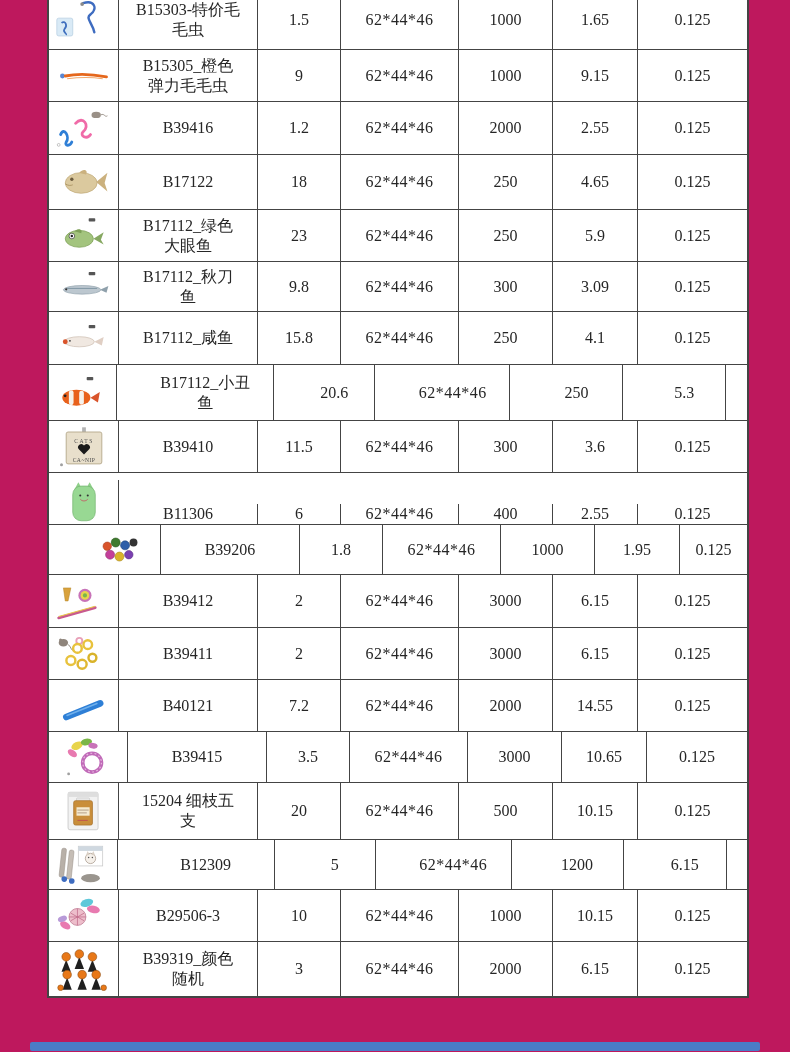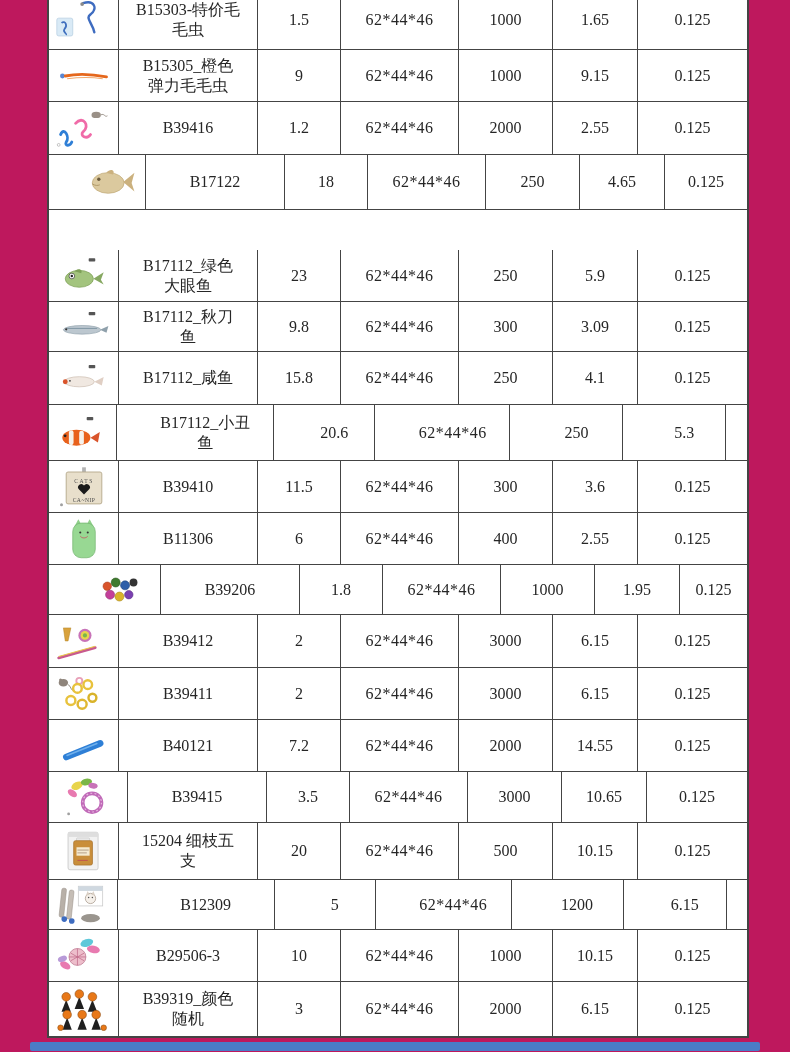--- a/index.html
+++ b/index.html
@@ -116,21 +116,21 @@
     <div class="cell c-qty">
             <span>2000</span>
           </div>
     <div class="cell c-price">
             <span>2.55</span>
           </div>
     <div class="cell c-cbm">
             <span>0.125</span>
           </div>
   </div>
-        <div class="row" style="height: 55px; padding-left: 27px;">
+        <div class="row" style="height: 55px;">
     <div class="cell c-photo">
       <svg class="thumb" viewBox="0 0 64 46" width="60" height="44" xmlns="http://www.w3.org/2000/svg">
               <path d="M45 23 L57 13 L54 24 L57 33 Z" fill="#cbb17e"></path>
               <ellipse cx="29" cy="24" rx="17" ry="11" fill="#dbc99e" stroke="#c2ab7a" stroke-width="0.8"></ellipse>
               <path d="M27 13 C31 8 37 10 34 15" fill="#cbb17e"></path>
               <circle cx="19" cy="20" r="1.8" fill="#6b5b3e"></circle>
               <path d="M12 25 C15 27 18 27 20 26" fill="none" stroke="#a8915f" stroke-width="0.9"></path>
             </svg>
     </div>
     <div class="cell c-name">
@@ -145,21 +145,21 @@
     <div class="cell c-qty">
             <span>250</span>
           </div>
     <div class="cell c-price">
             <span>4.65</span>
           </div>
     <div class="cell c-cbm">
             <span>0.125</span>
           </div>
   </div>
-        <div class="row" style="height: 52px; margin-top: 40px;">
+        <div class="row" style="height: 52px;">
     <div class="cell c-photo">
       <svg class="thumb" viewBox="0 0 64 46" width="60" height="44" xmlns="http://www.w3.org/2000/svg">
               <rect x="37" y="4" width="7" height="3.5" rx="0.8" fill="#555555"></rect>
               <path d="M42 26 L53 19 L50 27 L53 32 Z" fill="#86a861"></path>
               <ellipse cx="27" cy="26" rx="15" ry="9" fill="#a3c47e" stroke="#7da057" stroke-width="0.8"></ellipse>
               <path d="M22 18 C26 14 31 16 29 20" fill="#7da057"></path>
               <circle cx="19" cy="23" r="3" fill="#ffffff" stroke="#333333" stroke-width="0.7"></circle>
               <circle cx="19" cy="23" r="1.3" fill="#222222"></circle>
             </svg>
     </div>
@@ -293,21 +293,21 @@
     <div class="cell c-qty">
             <span>300</span>
           </div>
     <div class="cell c-price">
             <span>3.6</span>
           </div>
     <div class="cell c-cbm">
             <span>0.125</span>
           </div>
   </div>
-        <div class="row" style="height: 52px;">
+        <div class="row" style="height: 52px; align-items: flex-end;">
     <div class="cell c-photo">
       <svg class="thumb" viewBox="0 0 64 46" width="60" height="44" xmlns="http://www.w3.org/2000/svg">
               <path d="M22 9 L26 2 L30 9 Z" fill="#8fd08a"></path>
               <path d="M34 9 L38 2 L42 9 Z" fill="#8fd08a"></path>
               <rect x="20" y="6" width="24" height="37" rx="9" fill="#98d893" stroke="#76b671" stroke-width="0.8"></rect>
               <circle cx="28" cy="16" r="1.1" fill="#333333"></circle>
               <circle cx="36" cy="16" r="1.1" fill="#333333"></circle>
               <path d="M28 20 C30 22.5 34 22.5 36 20" fill="none" stroke="#c06a6a" stroke-width="1"></path>
             </svg>
     </div>

